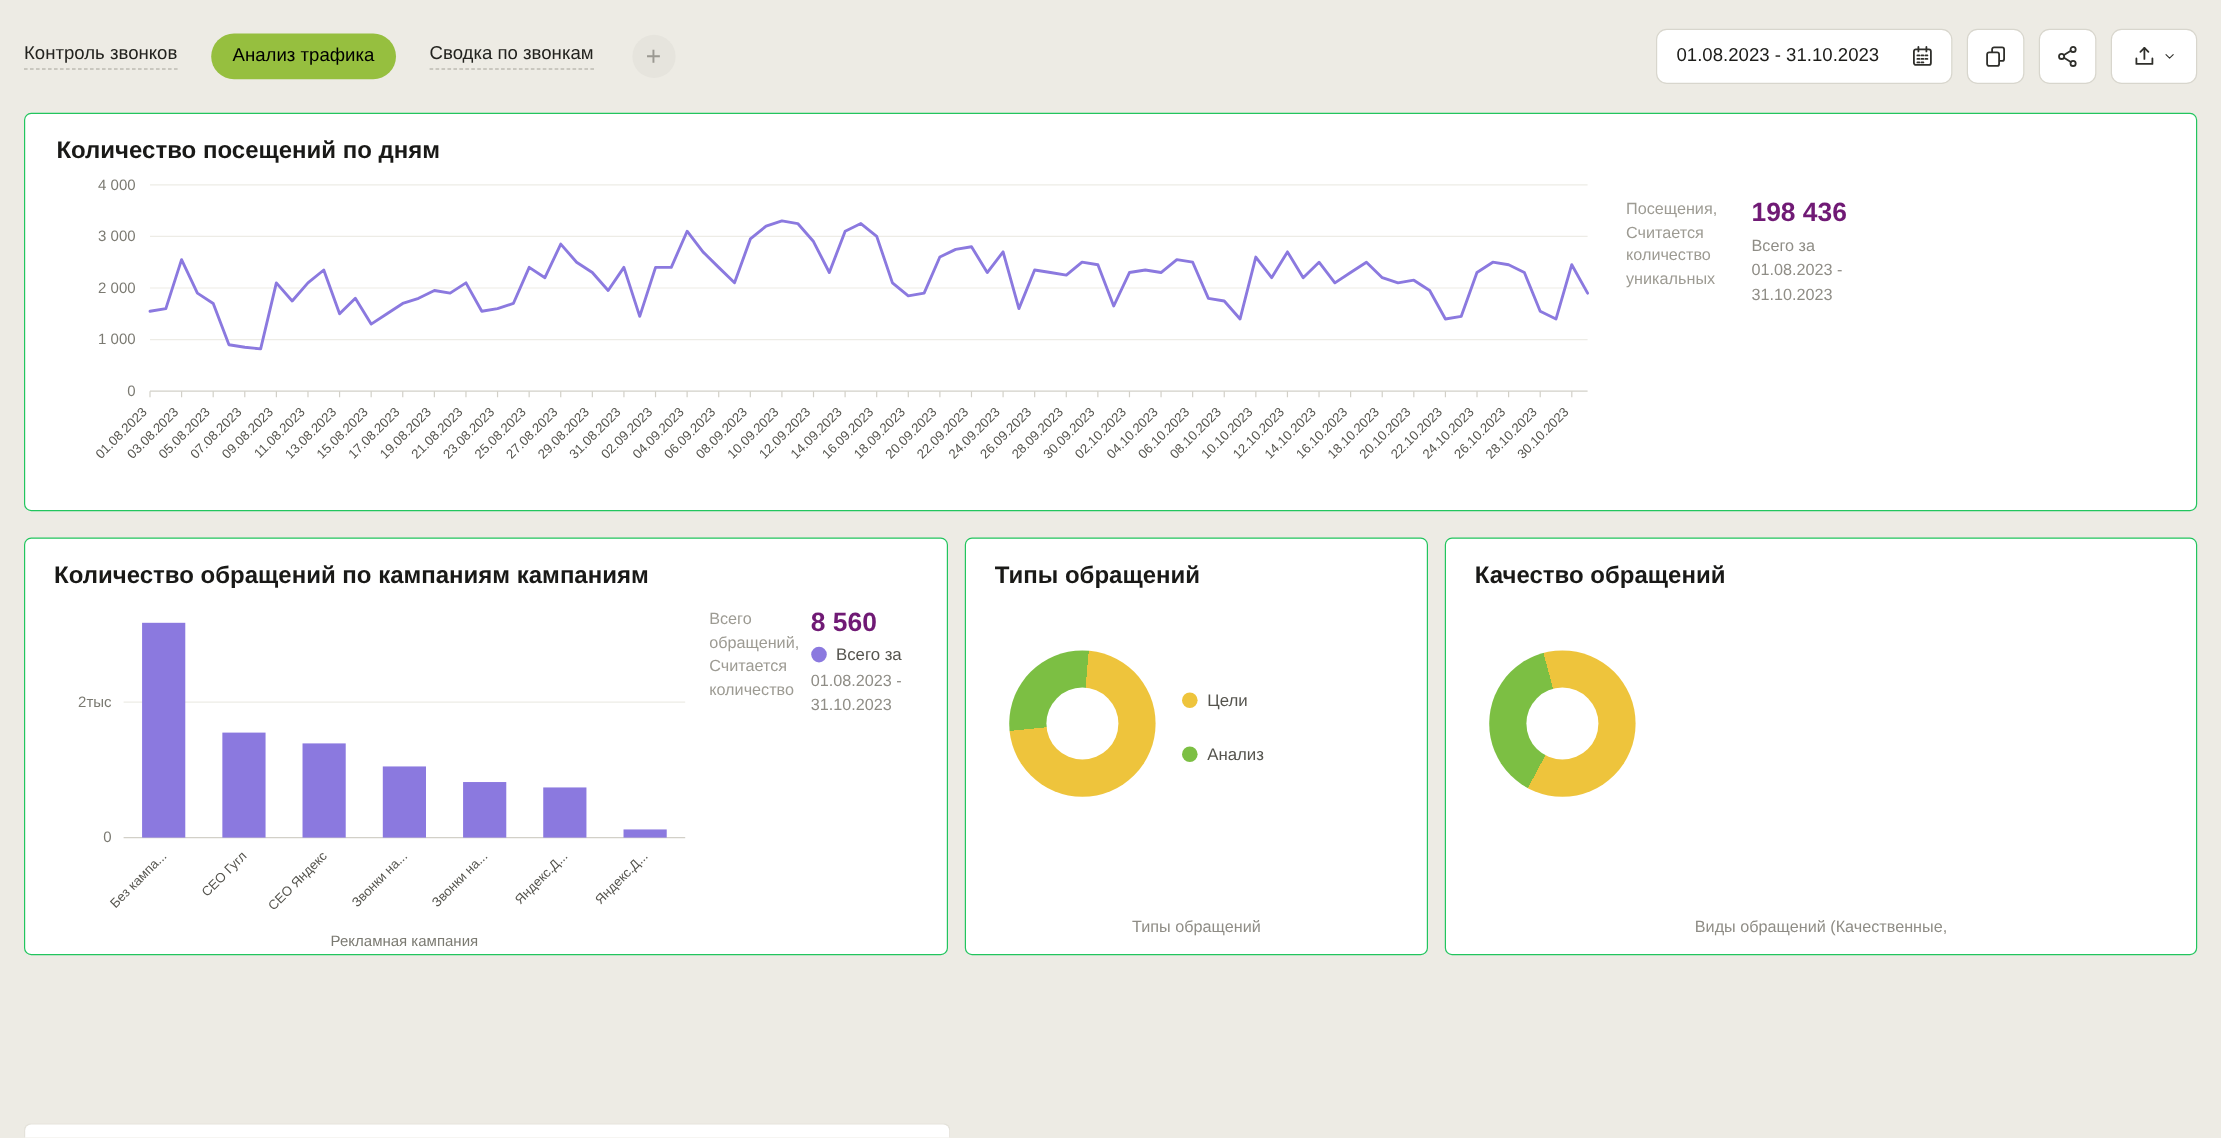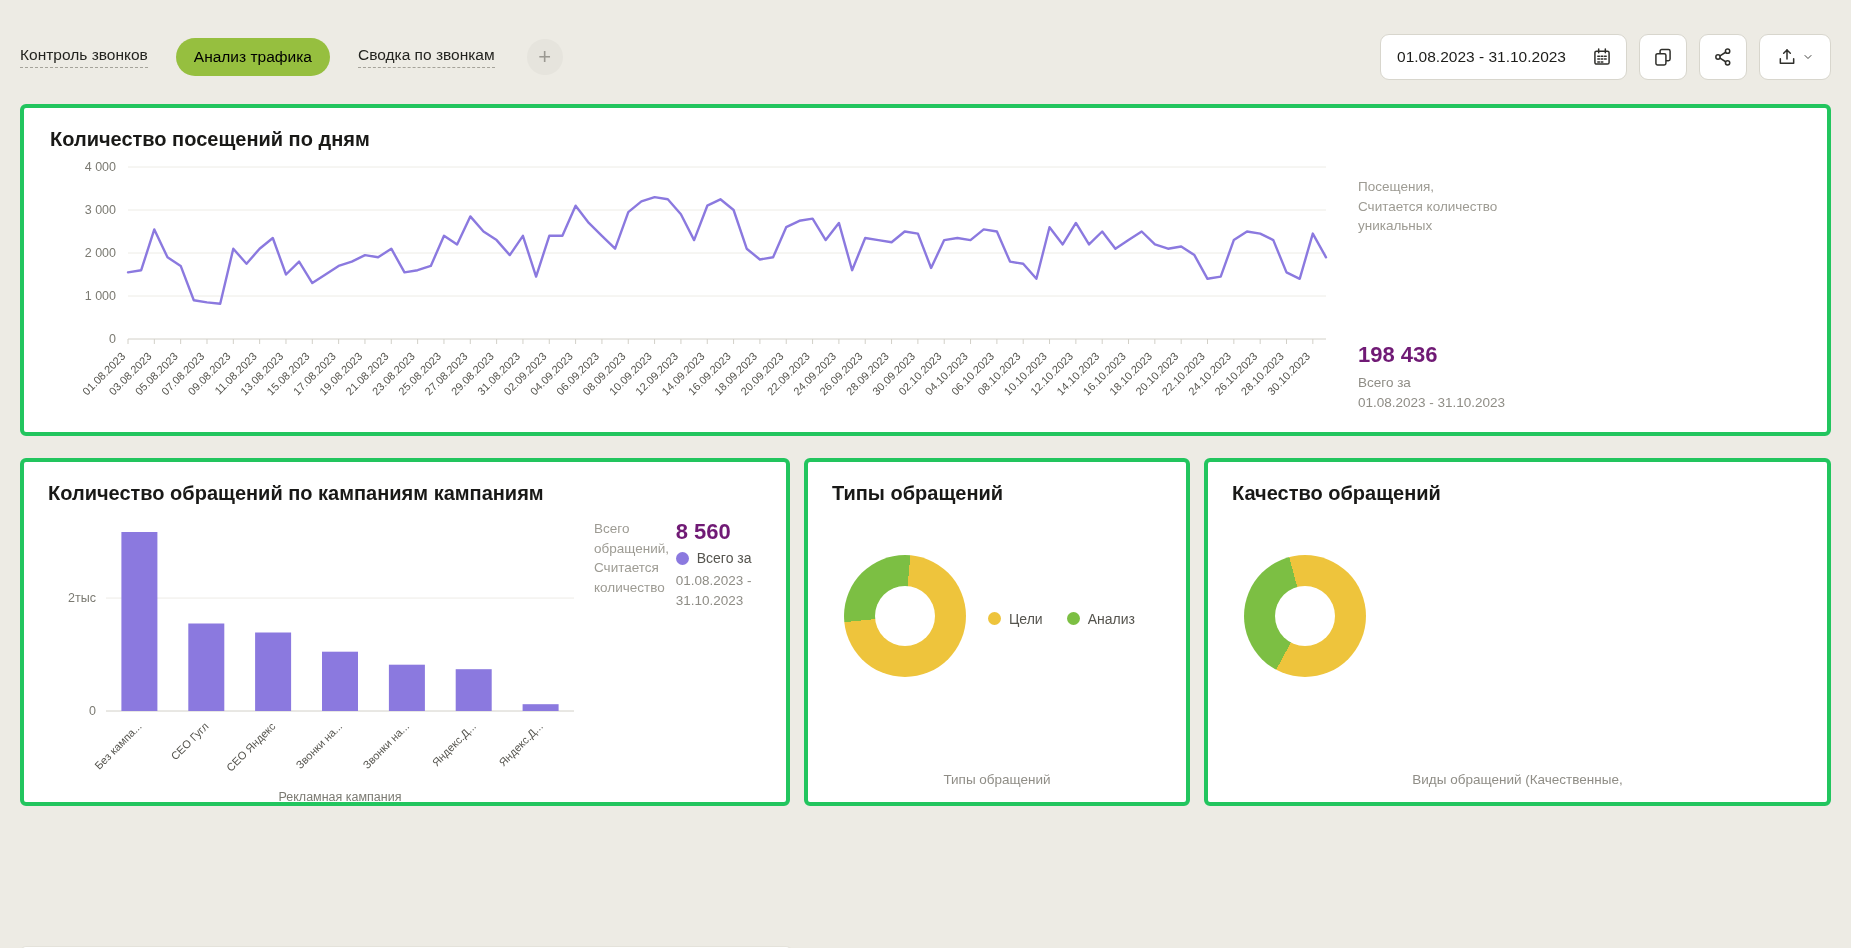--- a/index.html
+++ b/index.html
@@ -6,21 +6,21 @@
   html,body { width:1851px; height:948px; }
   body {
     background:#edebe4;
     font-family:"Liberation Sans","DejaVu Sans",sans-serif;
     color:#1d1d1a;
     overflow:hidden;
   }
   .page { padding:0 20px; }
 
   
-  .topbar { display:flex; justify-content:space-between; align-items:center; padding-top:34px; }
+  .topbar { display:flex; justify-content:space-between; align-items:center; padding-top:24px; }
   .tabbar { display:flex; align-items:center; gap:28px; }
   .tab {
     font-size:15.5px; color:#23231f; cursor:pointer;
     border-bottom:1px dashed #a5a39a; padding-bottom:3px; white-space:nowrap;
   }
   .tab.active {
     color:#000000; border-bottom:none; border-radius:19px; padding:10px 18px;
     background:#96bf3f;
   }
   .add-btn {
@@ -38,49 +38,49 @@
     height:46px; width:48px; background:#fff; border:1.5px solid #d8d6cd;
     border-radius:9px; display:flex; align-items:center; justify-content:center;
     gap:5px; cursor:pointer;
   }
   .tool-btn.wide { width:72px; }
   .icon { width:20px; height:20px; stroke:#2f2f2b; fill:none; stroke-width:1.8;
           stroke-linecap:round; stroke-linejoin:round; }
   .icon.small { width:12px; height:12px; }
 
   
-  .card { background:#fff; border:4px solid #22c55e; border-radius:6px; position:relative; }
+  .card { background:#fff; border:1px solid #22c55e; border-radius:6px; position:relative; }
   .card h2 { font-size:20px; font-weight:700; color:#191917; }
 
   .card-visits { margin-top:24px; height:332px; padding:20px 26px; }
   .visits-body { display:flex; margin-top:2px; }
   .line-svg { width:1290px; height:272px; flex:none; font-family:inherit; }
   .side-col {
-    width:215px; margin-left:18px; display:flex; flex-direction:column;
-    justify-content:space-between; padding:24px 0 12px;
+    width:215px; margin-left:18px; display:flex; flex-direction:row;
+    justify-content:center; padding:24px 0 12px;
   }
   .note { font-size:13.5px; color:#9d9b93; line-height:1.45; }
   .total-num { font-size:22px; font-weight:700; color:#701a75; }
   .total-sub { font-size:13.5px; color:#8f8d86; margin-top:5px; line-height:1.5; }
 
   .cards-row { display:flex; gap:14px; margin-top:22px; }
   .card-campaigns { width:770px; height:348px; padding:20px 24px; flex:none; }
   .camp-body { display:flex; margin-top:0; }
   .bar-svg { width:540px; height:302px; flex:none; font-family:inherit; }
   .camp-side { flex:1; display:flex; flex-direction:row; justify-content:space-between;
                padding:14px 0 6px 6px; }
   .legend-line { display:flex; align-items:center; gap:8px; font-size:14px; color:#55544e; margin-top:5px; }
   .dot { width:13px; height:13px; border-radius:50%; flex:none; }
 
   .card-types { width:386px; height:348px; padding:20px 24px; flex:none; }
   .card-quality { flex:1; height:348px; padding:20px 24px; }
   .donut-wrap { display:flex; align-items:center; gap:22px; margin-top:50px; margin-left:12px; }
   .donut { width:122px; height:122px; border-radius:50%; position:relative; flex:none; }
   .donut::after { content:''; position:absolute; inset:31px; background:#fff; border-radius:50%; }
-  .donut-legend { display:flex; gap:24px; }
+  .donut-legend { display:flex; flex-direction:column; gap:24px; }
   .caption { position:absolute; bottom:15px; left:0; width:100%; text-align:center;
              font-size:13.5px; color:#8f8d86; white-space:nowrap; overflow:hidden; }
 
   .peek { width:772px; height:13px; margin-top:140px; background:#fff;
           border:1px solid #e4e2da; border-bottom:none; border-radius:6px 6px 0 0; }
 </style>
 </head>
 <body>
 
 <div class="page">

